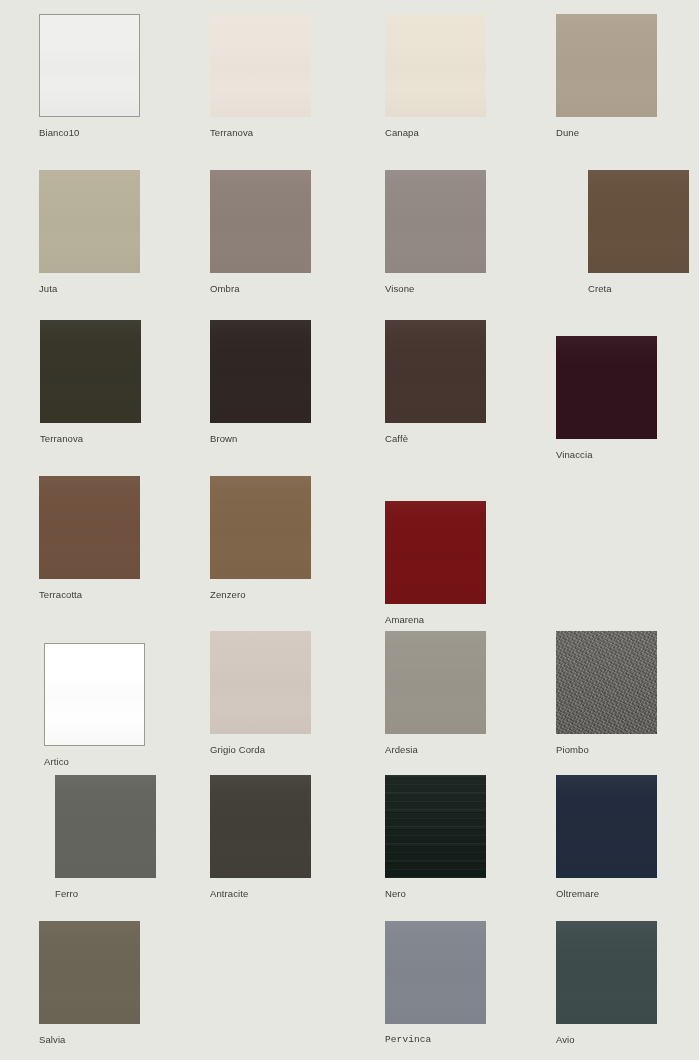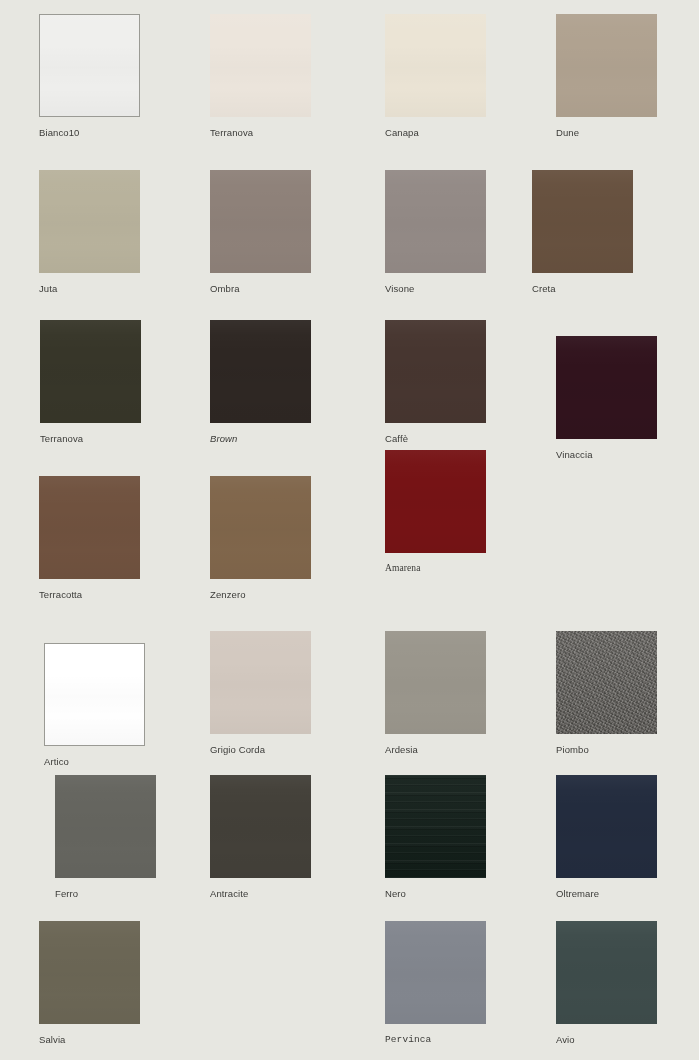--- a/index.html
+++ b/index.html
@@ -122,49 +122,49 @@
       <div class="swatch-label">Juta</div>
     </div>
     <div class="swatch-cell" style="left: 210px; top: 170px;">
       <div class="swatch-chip" style="background-color: rgb(142, 129, 121);"></div>
       <div class="swatch-label">Ombra</div>
     </div>
     <div class="swatch-cell" style="left: 385px; top: 170px;">
       <div class="swatch-chip" style="background-color: rgb(147, 138, 134);"></div>
       <div class="swatch-label">Visone</div>
     </div>
-    <div class="swatch-cell" style="left: 532px; top: 170px;">
+    <div class="swatch-cell" style="left: 588px; top: 170px;">
       <div class="swatch-chip" style="background-color: rgb(103, 81, 63);"></div>
       <div class="swatch-label">Creta</div>
     </div>
     <div class="swatch-cell" style="left: 40px; top: 320px;">
       <div class="swatch-chip" style="background-color: rgb(55, 54, 41);"></div>
       <div class="swatch-label">Terranova</div>
     </div>
-    <div class="swatch-cell" style="left: 210px; top: 320px; font-style: italic;">
+    <div class="swatch-cell" style="left: 210px; top: 320px;">
       <div class="swatch-chip" style="background-color: rgb(46, 39, 35);"></div>
       <div class="swatch-label">Brown</div>
     </div>
     <div class="swatch-cell" style="left: 385px; top: 320px;">
       <div class="swatch-chip" style="background-color: rgb(71, 54, 48);"></div>
       <div class="swatch-label">Caffè</div>
     </div>
     <div class="swatch-cell" style="left: 556px; top: 336px;">
       <div class="swatch-chip" style="background-color: rgb(49, 19, 29);"></div>
       <div class="swatch-label">Vinaccia</div>
     </div>
     <div class="swatch-cell" style="left: 39px; top: 476px;">
       <div class="swatch-chip" style="background-color: rgb(112, 82, 63);"></div>
       <div class="swatch-label">Terracotta</div>
     </div>
     <div class="swatch-cell" style="left: 210px; top: 476px;">
       <div class="swatch-chip" style="background-color: rgb(128, 102, 75);"></div>
       <div class="swatch-label">Zenzero</div>
     </div>
-    <div class="swatch-cell" style="left: 385px; top: 450px; font-family: Liberation Serif, serif;">
+    <div class="swatch-cell" style="left: 385px; top: 501px;">
       <div class="swatch-chip" style="background-color: rgb(118, 19, 21);"></div>
       <div class="swatch-label">Amarena</div>
     </div>
     <div class="swatch-cell" style="left: 44px; top: 631px; margin-top: 12px;">
       <div class="swatch-chip bordered" style="background-color: rgb(255, 255, 255);"></div>
       <div class="swatch-label">Artico</div>
     </div>
     <div class="swatch-cell" style="left: 210px; top: 631px;">
       <div class="swatch-chip" style="background-color: rgb(211, 201, 192);"></div>
       <div class="swatch-label">Grigio Corda</div>

